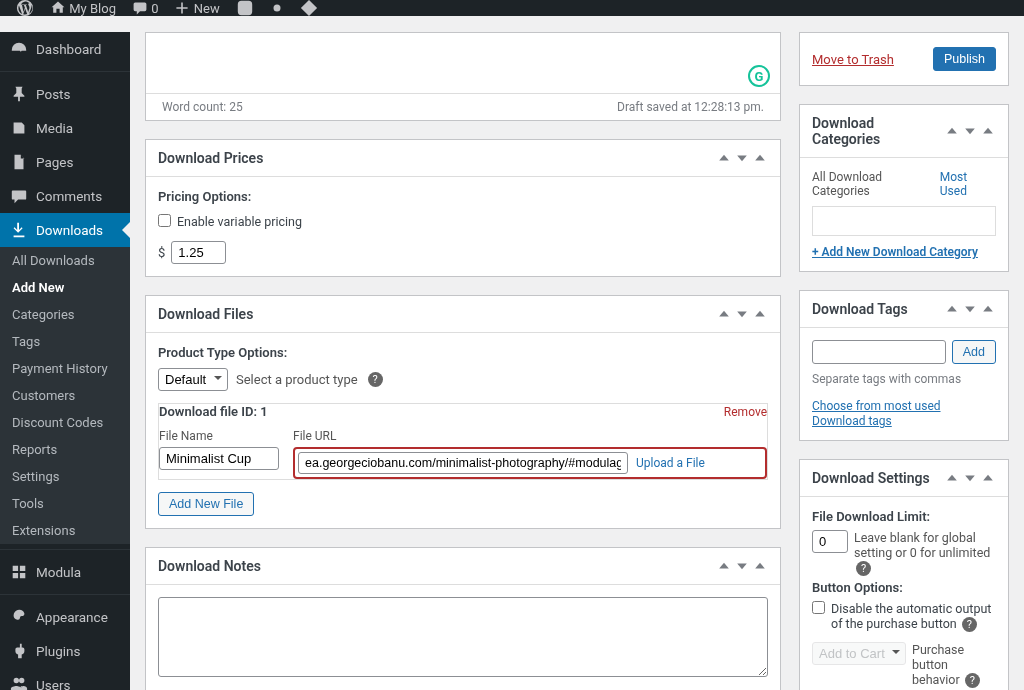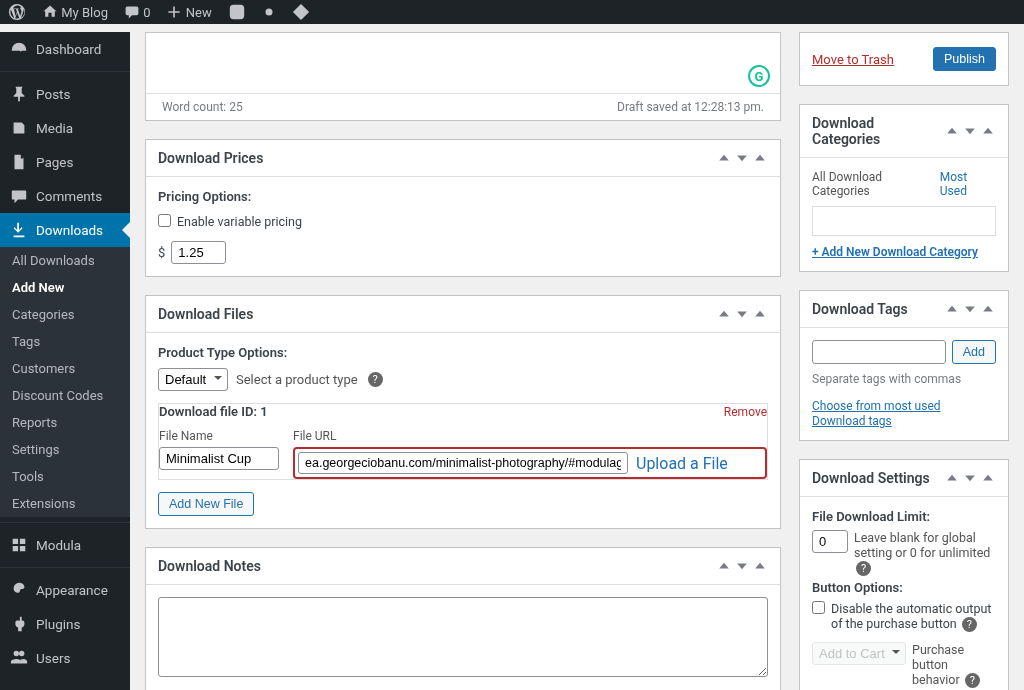--- a/index.html
+++ b/index.html
@@ -1,19 +1,19 @@
 <!DOCTYPE html>
 <html><head>
 <meta charset="utf-8">
 <style>
 * { box-sizing: border-box; margin: 0; padding: 0; }
 body { font-family: -apple-system, "Segoe UI", Roboto, sans-serif; font-size: 13px; color: #3c434a; background: #f0f0f1; }
 
 
-.topbar { position: fixed; top: 0; left: 0; right: 0; height: 24px; background: #1d2327; color: #c3c4c7; display: flex; align-items: center; padding: 0 0; font-size: 13px; z-index: 100; text-align: center; }
+.topbar { position: fixed; top: 0; left: 0; right: 0; height: 16px; background: #1d2327; color: #c3c4c7; display: flex; align-items: center; padding: 0 8px; font-size: 13px; z-index: 100; text-align: center; }
 .topbar .tb-item { display: flex; align-items: center; padding: 0 8px; height: 32px; color: #c3c4c7; cursor: pointer; }
 .topbar svg { fill: currentColor; }
 
 .layout { display: flex; padding-top: 32px; min-height: 100vh; }
 
 
 .sidebar { width: 130px; min-width: 130px; background: #1d2327; color: #c3c4c7; padding-bottom: 40px; }
 .side-item { display: flex; align-items: center; gap: 8px; padding: 8px 10px; font-size: 13.5px; color: #c3c4c7; cursor: pointer; }
 .side-item.current { background: #0073aa; color: #fff; position: relative; }
 .side-item.current::after { content: ""; position: absolute; right: 0; top: 50%; transform: translateY(-50%); border: 8px solid transparent; border-right-color: #f0f0f1; }
@@ -48,21 +48,21 @@
 .sel-wrap { position: relative; display: inline-block; }
 .sel-wrap::after { content: ""; position: absolute; right: 6px; top: 50%; transform: translateY(-50%); border: 4px solid transparent; border-top-color: #555; }
 
 .file-box { border: 1px solid #ddd; margin-top: 12px; }
 .file-box-head { display: flex; justify-content: space-between; align-items: center; margin-bottom: 10px; }
 .file-box-head .rm { color: #b32d2e; font-size: 12px; cursor: pointer; }
 .file-fields { display: flex; gap: 14px; }
 .file-col .lbl { font-size: 12px; color: #555; margin-bottom: 4px; }
 .file-url-wrap { border: 2px solid #b32d2e; border-radius: 4px; padding: 3px; display: flex; align-items: center; gap: 8px; }
 .file-url-wrap input { border: 1px solid #8c8f94; border-radius: 3px; padding: 3px 6px; font-size: 12.5px; width: 330px; }
-.file-url-wrap .upload { color: #2271b1; font-size: 16px; cursor: pointer; white-space: nowrap; }
+.file-url-wrap .upload { color: #2271b1; font-size: 12px; cursor: pointer; white-space: nowrap; }
 
 .btn { border: 1px solid #2271b1; color: #2271b1; background: #f6f7f7; border-radius: 3px; padding: 4px 10px; font-size: 12.5px; cursor: pointer; }
 .btn-primary { background: #2271b1; color: #fff; border-color: #2271b1; }
 .btn-dis { background: #f6f7f7; color: #a7aaad; border: 1px solid #dcdcde; cursor: default; }
 
 textarea.notes-ta { width: 100%; height: 80px; border: 1px solid #8c8f94; border-radius: 3px; padding: 6px; resize: vertical; }
 .hint { color: #787c82; font-size: 12px; margin-top: 8px; }
 
 .link-text { color: #2271b1; cursor: pointer; }
 .link-text.red { color: #b32d2e; text-decoration: underline; }
@@ -150,20 +150,21 @@
         <svg viewBox="0 0 20 20" class="side-icn">
           <path d="M10 2v8l3-3 1 1-5 5-5-5 1-1 3 3V2h2zM4 16h12v2H4z"></path>
         </svg>
         <span>Downloads</span>
       </div>
       <div class="sub-items">
         <div class="sub">All Downloads</div>
         <div class="sub current">Add New</div>
         <div class="sub">Categories</div>
         <div class="sub">Tags</div>
+        <div class="sub">Payment History</div>
         <div class="sub">Customers</div>
         <div class="sub">Discount Codes</div>
         <div class="sub">Reports</div>
         <div class="sub">Settings</div>
         <div class="sub">Tools</div>
         <div class="sub">Extensions</div>
       </div>
       <div class="side-sep"></div>
       <div class="side-item">
         <svg viewBox="0 0 20 20" class="side-icn">

